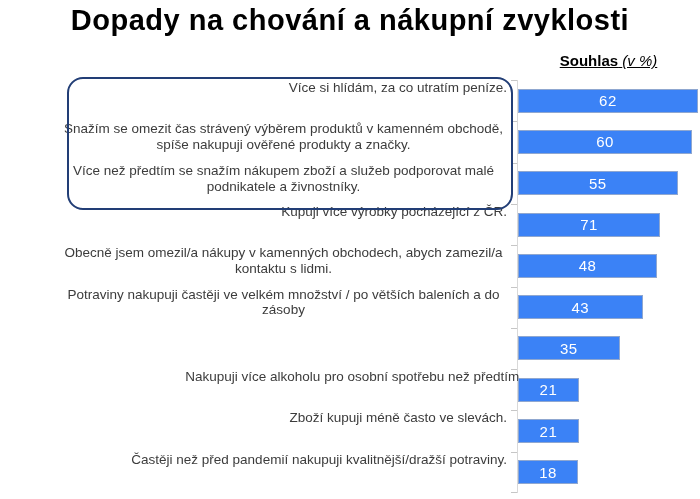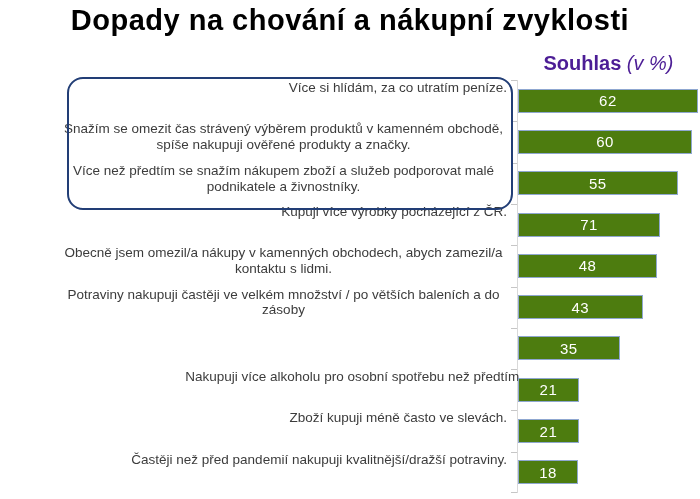--- a/index.html
+++ b/index.html
@@ -6,41 +6,41 @@
   .slide{
     position:relative;width:700px;height:499px;background:#fff;overflow:hidden;
     font-family:"Liberation Sans",sans-serif;
   }
   .title{
     position:absolute;top:4px;left:0;width:700px;text-align:center;
     font-size:29px;font-weight:bold;color:#000;letter-spacing:0.5px;
   }
   .souhlas{
     position:absolute;top:52px;left:517px;width:183px;text-align:center;
-    font-size:20px;color:#4c1d95;white-space:nowrap;
+    font-size:15px;color:#000000;white-space:nowrap;text-decoration:underline;
   }
   .souhlas .bold{font-weight:bold;}
   .souhlas .unit{font-style:italic;font-weight:normal;}
   .chart{position:absolute;left:0;top:80px;width:700px;height:413px;}
   .axis-line{
     position:absolute;left:517px;top:0;width:1px;height:413px;background:#d9d9d9;
   }
   .tick{position:absolute;left:511px;width:6px;height:1px;background:#c6c6c6;}
   .row{position:absolute;left:0;width:700px;height:41.3px;}
   .label-wrap{
     position:absolute;left:60px;right:193px;top:0;bottom:0;
     display:flex;justify-content:flex-end;
   }
   .cat-label{
     max-width:447px;text-align:center;font-size:13.5px;line-height:1.18;
     color:#3c3c3c;
   }
   .bar{
     position:absolute;left:518px;top:50%;transform:translateY(-50%);
-    height:24px;background:#4d7c0f;border:1px solid #8fa7d0;box-sizing:border-box;
+    height:24px;background:#3b82f6;border:1px solid #8fa7d0;box-sizing:border-box;
     display:flex;align-items:center;justify-content:center;
   }
   .bar-value{color:#ffffff;font-size:15px;letter-spacing:0.5px;}
   .highlight-box{
     position:absolute;left:67px;top:77px;width:446px;height:133px;
     border:2.5px solid #223e76;border-radius:16px;box-sizing:border-box;
     pointer-events:none;
   }
 </style>
 </head>

